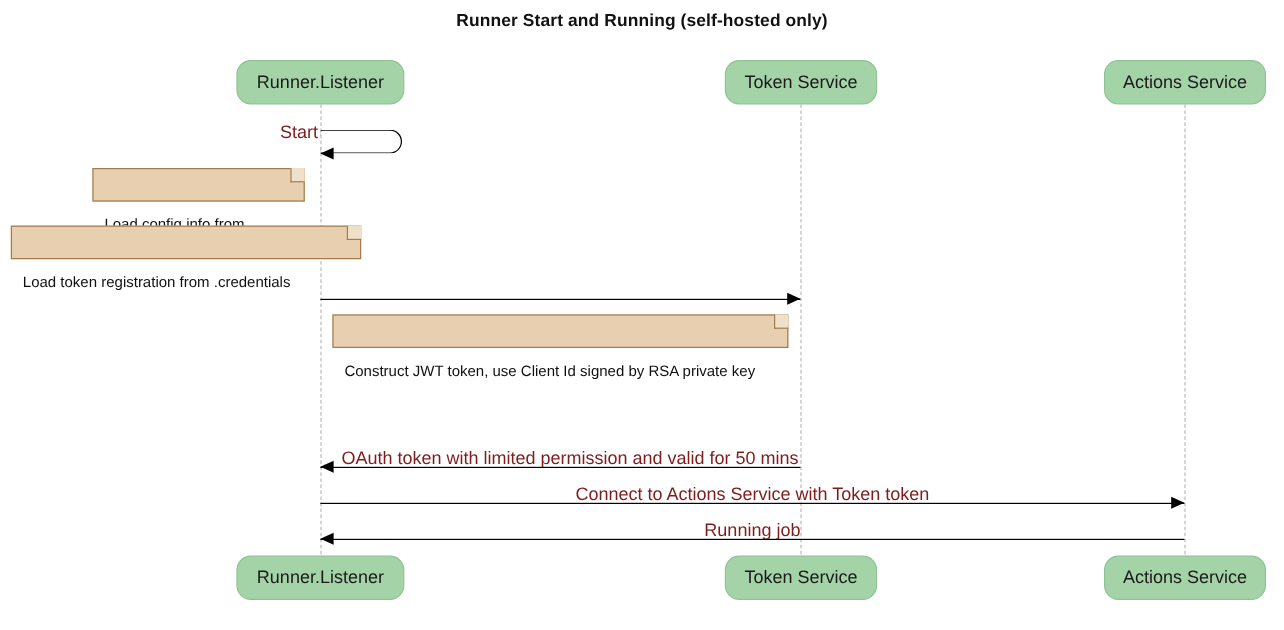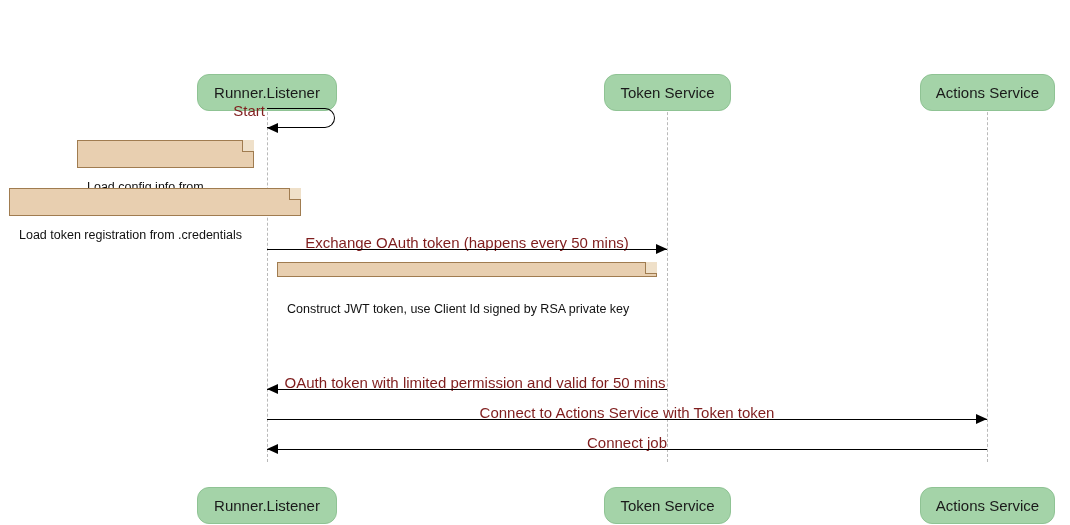--- a/index.html
+++ b/index.html
@@ -42,21 +42,20 @@
     background: #a4d3a8;
     border: 1px solid #8fc394;
     border-radius: 12px;
     display: flex;
     align-items: center;
     justify-content: center;
     color: #1a1a1a;
     font-size: 15px;
     height: 37px;
     white-space: nowrap;
-    margin-top: 24px;
   }
   
   .note {
     position: absolute;
     box-sizing: border-box;
     background: #e8cfb0;
     border: 1px solid #a07c50;
     color: #111111;
     font-size: 12.5px;
     line-height: 16px;
@@ -106,20 +105,21 @@
     border: 1.4px solid #000000;
     border-left: none;
     border-radius: 0 11px 11px 0;
   }
 </style>
 </head>
 <body>
 
 <div id="canvas">
 
+  <div class="diagram-title">Runner Start and Running (self-hosted only)</div>
 
   <div class="lifeline" style="left:267px; top:87px; height:375px;"></div>
   <div class="lifeline" style="left:667px; top:87px; height:375px;"></div>
   <div class="lifeline" style="left:987px; top:87px; height:375px;"></div>
 
   <div class="participant" style="left:197px; top:50px; width:140px;">
     <span>Runner.Listener</span>
   </div>
   <div class="participant" style="left:604px; top:50px; width:127px;">
     <span>Token Service</span>
@@ -145,35 +145,34 @@
   <div class="note" style="left:77px; top:140px; width:177px; height:28px;">
     <span class="fold"></span>
     <span>Load config info from .runner</span>
   </div>
 
   <div class="note" style="left:9px; top:188px; width:292px; height:28px;">
     <span class="fold"></span>
     <span>Load token registration from .credentials</span>
   </div>
 
-  <div class="msg-label" style="left:267px; top:234px; width:400px;">Exchange OAuth token (happens every 50 mins)</div>
   <div class="msg-line" style="left:267px; top:249px; width:400px;"></div>
   <div class="arrowhead right" style="left:656px; top:243.5px;"></div>
 
-  <div class="note" style="left:277px; top:262px; width:380px; height:15px;">
+  <div class="note" style="left:277px; top:262px; width:380px; height:28px;">
     <span class="fold"></span>
     <span>Construct JWT token, use Client Id signed by RSA private key</span>
   </div>
 
 
   <div class="msg-label" style="left:275px; top:374px; width:400px;">OAuth token with limited permission and valid for 50 mins</div>
   <div class="msg-line" style="left:267px; top:389px; width:400px;"></div>
   <div class="arrowhead left" style="left:267px; top:383.5px;"></div>
 
   <div class="msg-label" style="left:267px; top:404px; width:720px;">Connect to Actions Service with Token token</div>
   <div class="msg-line" style="left:267px; top:419px; width:720px;"></div>
   <div class="arrowhead right" style="left:976px; top:413.5px;"></div>
 
-  <div class="msg-label" style="left:267px; top:434px; width:720px;">Connect job</div>
+  <div class="msg-label" style="left:267px; top:434px; width:720px;">Running job</div>
   <div class="msg-line" style="left:267px; top:449px; width:720px;"></div>
   <div class="arrowhead left" style="left:267px; top:443.5px;"></div>
 
 </div>
 
 </body></html>

